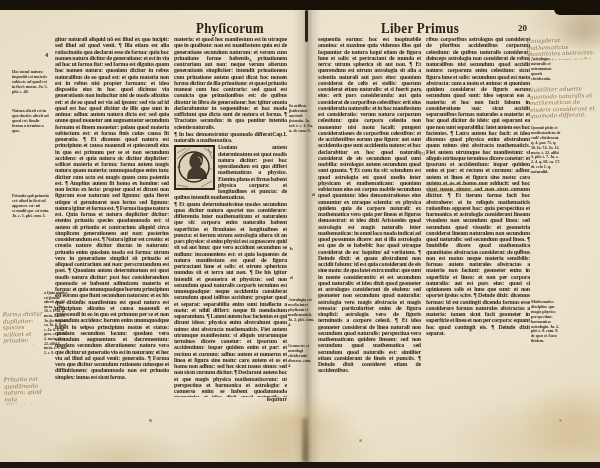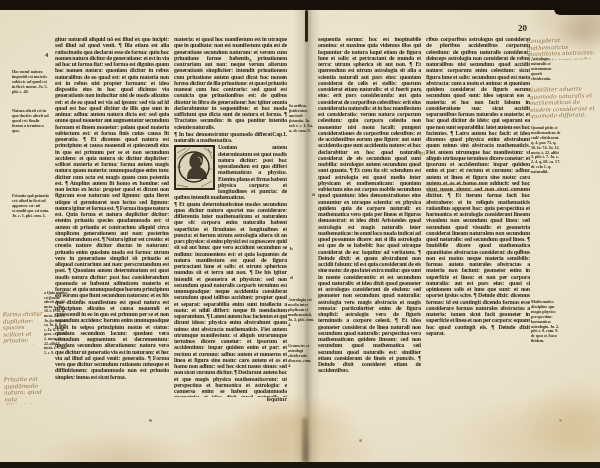--- a/index.html
+++ b/index.html
@@ -77,20 +77,22 @@
 <div id="stage">
   <div class="paper"></div>
   <div class="speck"></div>
   <div class="edge-top"></div>
   <div class="edge-top-r"></div>
   <div class="edge-bottom"></div>
   <div class="gutter"></div>
   <div class="gutter-line"></div>
   <div class="gutter-smudge"></div>
 
+  <div id="hdrL" class="rhead">Phyſicorum</div>
+  <div id="hdrR" class="rhead">Liber Primus</div>
   <div class="folio">20</div>
   <div class="margin-num">4</div>
 
   <div id="Lc1" class="bodytext">gitur naturali aliquid nō est illud ex quo incipit: sed illud ad quod venit. ¶ Illa etiam est alia ratiocinatio qua declarat esse de forma: quia hoc nomen natura dicitur de generatione: et est in via ad hoc ut forma fiat: sed forma est dignius quam hoc nomen natura: quoniam dicitur in rebus naturalibus de eo quod est: et quia materia non est in rebus nisi propter formam: et ideo dispositio eius in hoc quod dicimus via generationis non inducitur nisi de modo alicuius rei: et de eo quod est via ad ipsum: sed via ad id quod est hoc quod dicitur de illis que sunt in anima: adhuc autem natura dicta est: sed quia omne quod mouetur aut augmentatur secundum formam et finem mouetur: palam quod materia subiectum est: et forma finis cuius causa fit generatio. ¶ Et dicemus quod natura est principium et causa mouendi et quiescendi eius in quo est primum per se et non secundum accidens: et quia natura sic dicitur dupliciter: scilicet materia et forma: forma autem magis natura quam materia: unumquodque enim tunc dicitur cum actu est magis quam cum potentia est. ¶ Amplius autem fit homo ex homine: sed non lectus ex lecto: propter quod et dicunt non figuram esse naturam sed lignum: quia fieret utique si germinaret non lectus sed lignum: natura igitur et forma est. ¶ Forma itaque natura est. Quia forma et natura dupliciter dicitur: etenim priuatio species quodammodo est: si autem sit priuatio et contrarium aliquid circa simplicem generationem aut non: posterius considerandum est. ¶ Natura igitur est creatio: et creatio nature dicitur ductus in naturam: priuatio enim quodam modo est forma: utrum vero in generatione simplici sit priuatio et aliquod contrarium aut non: perscrutandum est post. ¶ Quoniam autem determinatum est quot modis natura dicitur: post hoc considerandum quomodo se habeant adinuicem materia et forma: et quia unumquodque horum principium est eorum que fiunt secundum naturam: et ex his que diximus manifestum est quod natura est principium alicuius et causa mouendi et quiescendi in eo in quo est primum per se et non secundum accidens: horum enim unumquodque habet in seipso principium motus et status: quedam secundum locum: quedam vero secundum augmentum et decrementum: quedam secundum alterationem: natura vero que dicitur ut generatio via est in naturam: et hec via ad illud ad quod venit: generatio. ¶ Forma vero que dicitur secundum rationem cuiusque et diffinitionem: quodammodo non est priuatio simplex: immo est sicut forma.</div>
   <div id="Lc2" class="bodytext">
     <div>materia: et quod hoc manifestum est in utraque que in qualitate: non est manifestum quia est de generatione secundum naturam: et verum cum priuatione forme habentis priuationem contrariam aut non: neque verum alterum generationis simpliciter: intendit priuationem cum priuatione autem quasi dicat hoc nomen forma dicitur de illa priuatione: et quasi priuatio maneat cum hoc contrario: sed quasi est conuicta que priuationibus est: de quibus dicetur in libro de generatione: hec igitur omnia declarabuntur in sequentibus: et hoc modo sufficiunt que dicta sunt de natura et forma. ¶ Tractatus secundus: in quo ponitur intentio scientie naturalis.</div>
     <div class="chap-head">
       <span class="chapno">Cap.I.</span>
       <span>¶ In hoc demonstratur quomodo differat naturalis a mathematico.</span>
     </div>

